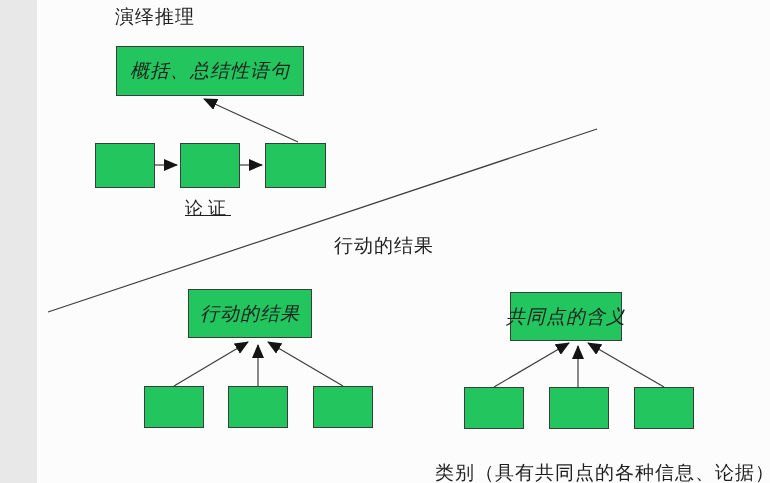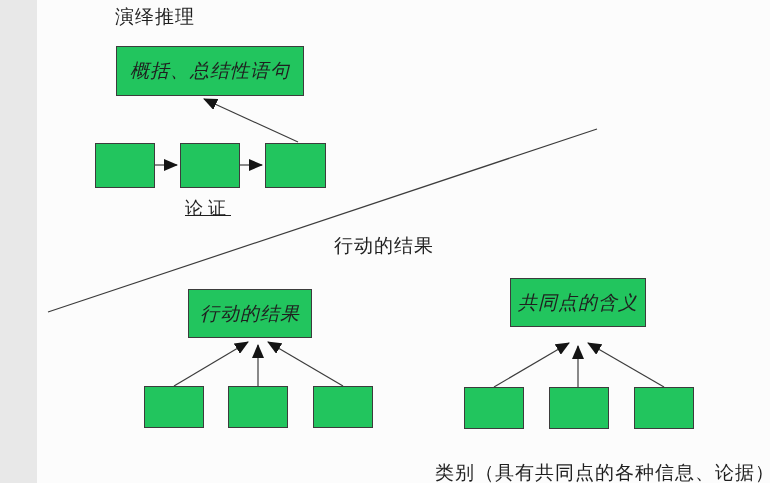--- a/index.html
+++ b/index.html
@@ -58,21 +58,21 @@
   .chain-box-2       { left: 143px; top: 143px; width: 60px;  height: 45px; }
   .chain-box-3       { left: 228px; top: 143px; width: 61px;  height: 45px; }
   .chain-label       { left: 148px; top: 197px; }
   
   .induction-title   { left: 297px; top: 234px; }
   .left-top-box      { left: 151px; top: 289px; width: 124px; height: 49px; }
   .left-box-1        { left: 107px; top: 386px; width: 60px;  height: 42px; }
   .left-box-2        { left: 191px; top: 386px; width: 60px;  height: 42px; }
   .left-box-3        { left: 276px; top: 386px; width: 60px;  height: 42px; }
   .left-caption      { left: 78px;  top: 440px; }
-  .right-top-box     { left: 473px; top: 278px; width: 136px; height: 49px; }
+  .right-top-box     { left: 473px; top: 292px; width: 112px; height: 49px; }
   .right-box-1       { left: 427px; top: 387px; width: 60px;  height: 42px; }
   .right-box-2       { left: 512px; top: 387px; width: 60px;  height: 42px; }
   .right-box-3       { left: 597px; top: 387px; width: 60px;  height: 42px; }
   .right-caption     { left: 398px; top: 461px; }
 </style>
 </head>
 <body>
 
 <div class="canvas">
 

